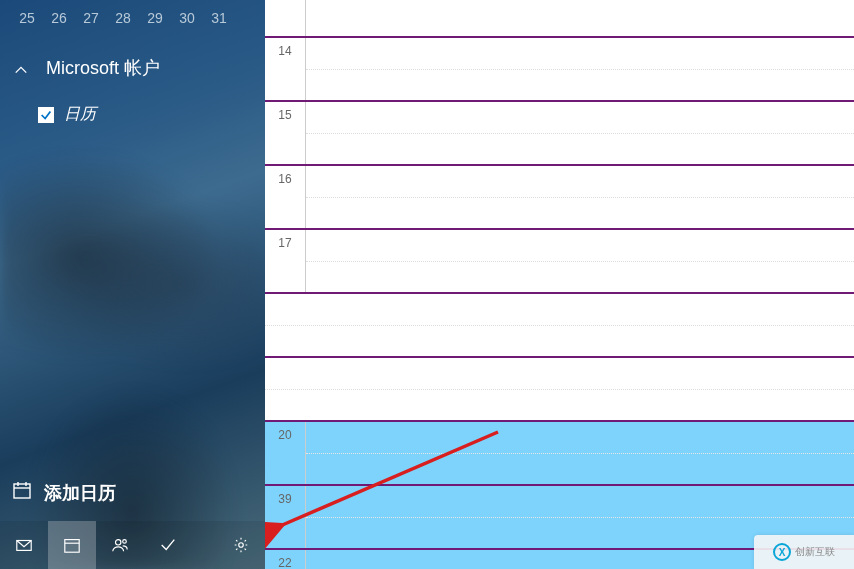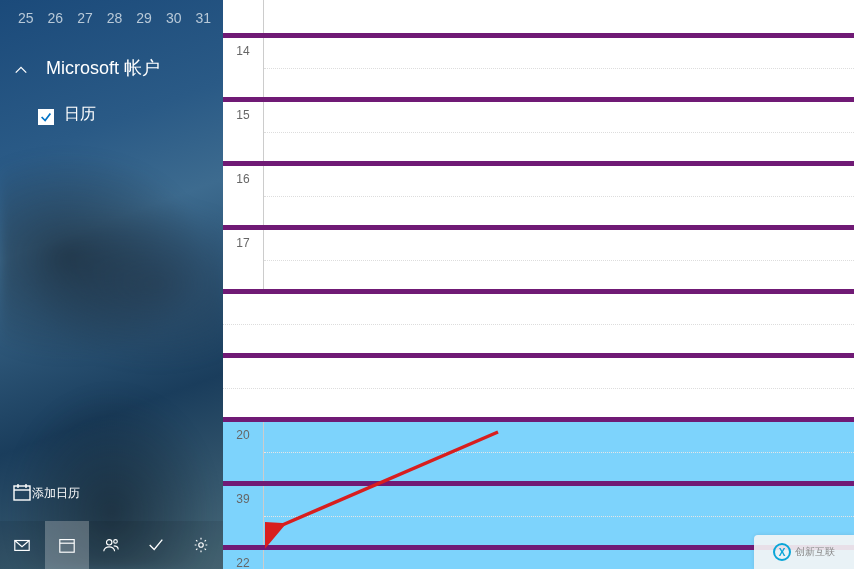--- a/index.html
+++ b/index.html
@@ -1,21 +1,21 @@
 <!DOCTYPE html>
 <html><head>
 <meta charset="utf-8">
 <style>
   * { box-sizing: border-box; margin: 0; padding: 0; }
   html, body { width: 854px; height: 569px; overflow: hidden; font-family: "Segoe UI", "Microsoft YaHei", sans-serif; }
   body { display: flex; }
 
   
   .sidebar {
-    width: 223px;
+    width: 265px;
     height: 100%;
     position: relative;
     color: #fff;
     background: linear-gradient(160deg, #1b4a7a 0%, #2a5a86 25%, #3d6b8f 40%, #1a3d5c 70%, #4a6b7a 100%);
     display: flex;
     flex-direction: column;
   }
   .sidebar::before {
     content:"";
     position:absolute; inset:0;
@@ -45,38 +45,41 @@
     font-size: 18px;
     font-weight: 400;
     cursor: pointer;
   }
   .chevron {
     width: 14px; height: 14px; display:inline-block;
   }
 
   .calendar-item {
     display: flex;
-    align-items: flex-end;
+    align-items: center;
     gap: 10px;
     padding: 14px 14px 14px 38px;
     font-size: 16px;
+    font-style: italic;
   }
   .chk {
     width: 16px; height: 16px; background: #fff; display:flex; align-items:center; justify-content:center;
   }
   .chk svg { width: 14px; height: 14px; }
 
   .spacer { flex: 1; }
 
   .add-calendar {
     display: flex;
     align-items: center;
+    gap: 12px;
     padding: 16px 12px;
-    font-size: 12px;
+    font-size: 18px;
     cursor: pointer;
+    font-weight: bold;
   }
 
   .bottom-bar {
     height: 48px;
     display: flex;
     align-items: center;
     background: rgba(0,0,0,0.08);
   }
   .bottom-icon {
     width: 48px; height: 48px;
@@ -91,21 +94,21 @@
   
   .main {
     flex: 1;
     height: 100%;
     background: #fff;
     position: relative;
   }
   .time-row {
     display: flex;
     height: 64px;
-    border-bottom: 5px solid #701a75;
+    border-bottom: 2px solid #701a75;
   }
   .time-row:first-child { height: 38px; }
   .time-gutter {
     width: 41px;
     border-right: 1px solid #ccc;
     display: flex;
     align-items: flex-start;
     justify-content: center;
     padding-top: 6px;
     font-size: 12px;

